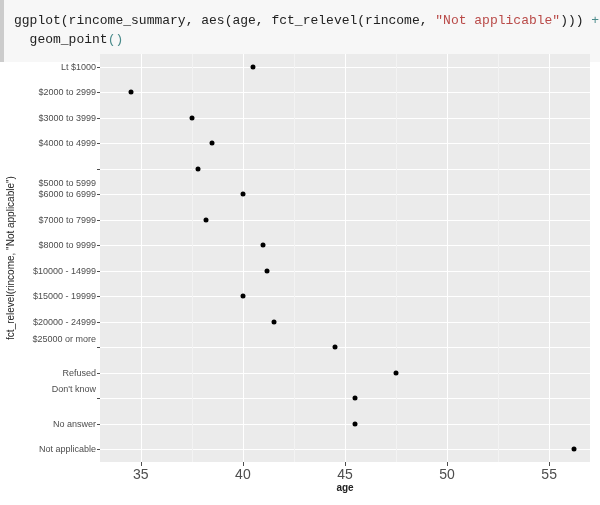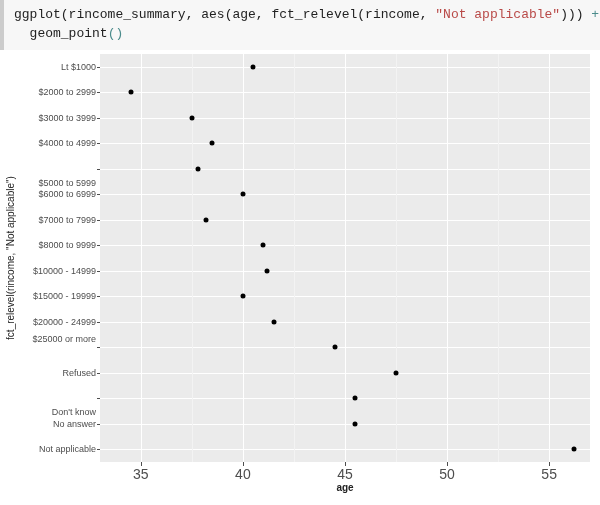--- a/index.html
+++ b/index.html
@@ -8,21 +8,21 @@
       height: 505px;
       font-family: Consolas, Monaco, 'Courier New', monospace;
       font-size: 13px;
       background: #fff;
       position: relative;
       overflow: hidden;
     }
     .code-block {
       background: #f7f7f7;
       border-left: 4px solid #ccc;
-      padding: 6px 10px;
+      padding: 12px 10px;
       line-height: 1.45;
       font-size: 13px;
       white-space: pre;
     }
     .code-fn { color: #222; }
     .code-str { color: #b94a48; }
     .code-op { color: #4a8b8b; }
     .code-plain { color: #222; }
     .chart-wrap {
       position: absolute;
@@ -196,19 +196,19 @@
     <div class="ytick" style="top: 226.75px;">$10000 - 14999</div>
     <div class="tick-mark-y" style="top: 226.75px;"></div>
     <div class="ytick" style="top: 252.25px;">$15000 - 19999</div>
     <div class="tick-mark-y" style="top: 252.25px;"></div>
     <div class="ytick" style="top: 277.75px;">$20000 - 24999</div>
     <div class="tick-mark-y" style="top: 277.75px;"></div>
     <div class="ytick" style="top: 295px;">$25000 or more</div>
     <div class="tick-mark-y" style="top: 303.25px;"></div>
     <div class="ytick" style="top: 328.75px;">Refused</div>
     <div class="tick-mark-y" style="top: 328.75px;"></div>
-    <div class="ytick" style="top: 368px; padding-left: 28px;">Don't know</div>
+    <div class="ytick" style="top: 345px; padding-left: 28px;">Don't know</div>
     <div class="tick-mark-y" style="top: 354.25px;"></div>
     <div class="ytick" style="top: 379.75px;">No answer</div>
     <div class="tick-mark-y" style="top: 379.75px;"></div>
     <div class="ytick" style="top: 405.25px;">Not applicable</div>
     <div class="tick-mark-y" style="top: 405.25px;"></div>
   </div>
 
 </body></html>

